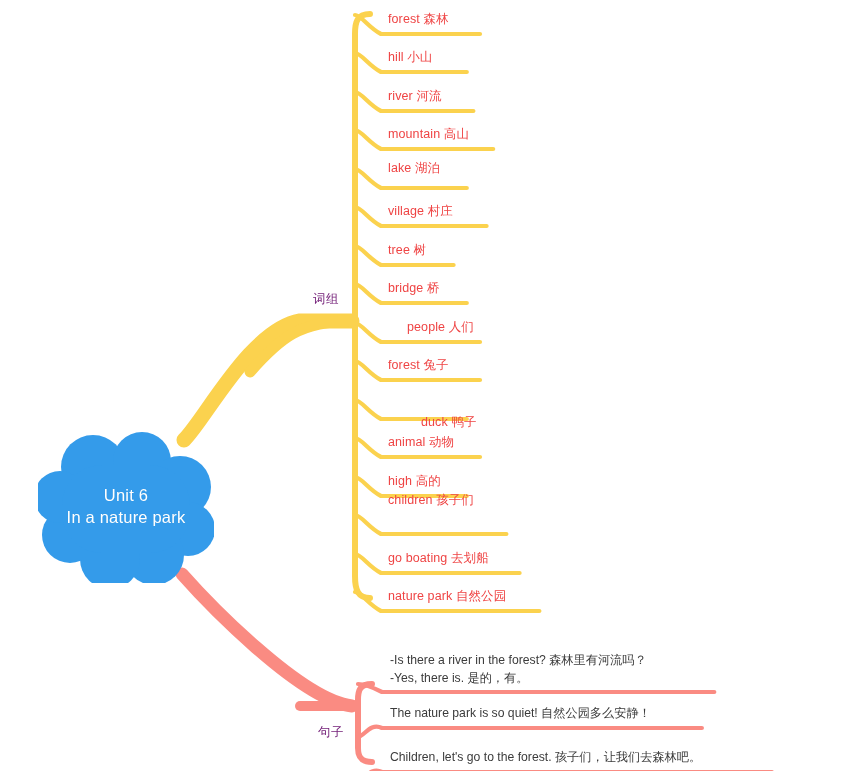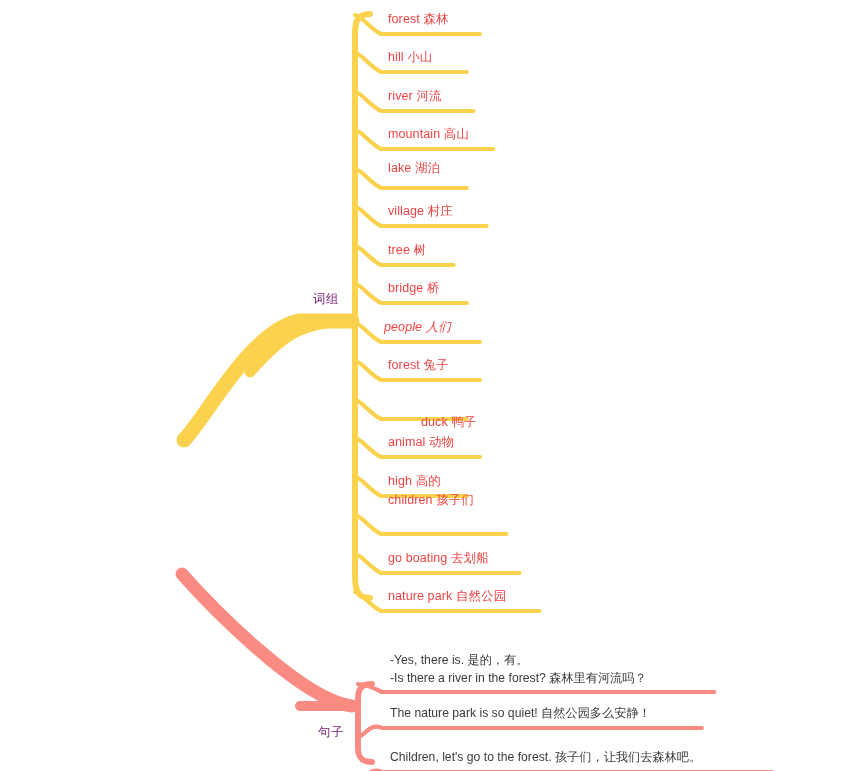--- a/index.html
+++ b/index.html
@@ -131,46 +131,65 @@
       <path d="M372,684 C360,684 358,690 358,700 L358,748 C358,757 361,762 372,762" fill="none" stroke="#FA8B82" stroke-width="6" stroke-linecap="round"></path>
     </g>
 
     <g id="sentence-branches">
         <path d="M358,684 C364,684 370,686 382,692 L714.3000000000002,692" fill="none" stroke="#FA8B82" stroke-width="4.2" stroke-linecap="round"></path>
         <path d="M358,737 C364,737 370,722 382,728 L701.9000000000001,728" fill="none" stroke="#FA8B82" stroke-width="4.2" stroke-linecap="round"></path>
         <path d="M358,781 C364,781 370,766 382,772 L771.8000000000002,772" fill="none" stroke="#FA8B82" stroke-width="4.2" stroke-linecap="round"></path>
       </g>
   </svg>
 
+  <div class="center-node">
+    <svg width="176" height="152" viewBox="0 0 176 152" xmlns="http://www.w3.org/2000/svg">
+      <g fill="#349BEA">
+        <circle cx="55" cy="36" r="32"></circle>
+        <circle cx="104" cy="30" r="29"></circle>
+        <circle cx="142" cy="56" r="31"></circle>
+        <circle cx="150" cy="98" r="27"></circle>
+        <circle cx="116" cy="124" r="30"></circle>
+        <circle cx="72" cy="128" r="30"></circle>
+        <circle cx="32" cy="104" r="28"></circle>
+        <circle cx="22" cy="66" r="26"></circle>
+        <rect x="24" y="34" width="128" height="88" rx="40"></rect>
+      </g>
+    </svg>
+    <div class="center-label">
+      <span>Unit 6</span>
+      <span>In a nature park</span>
+    </div>
+  </div>
 
   <div class="branch-label" style="left:313px; top:291px;">词组</div>
   <div class="branch-label" style="left:318px; top:692px;margin-top:32px;">句子</div>
 
   <div id="word-texts">
       <div class="leaf" style="left: 388px; top: 12px;"><span class="en">forest</span> <span class="zh">森林</span></div>
       <div class="leaf" style="left: 388px; top: 50px;"><span class="en">hill</span> <span class="zh">小山</span></div>
       <div class="leaf" style="left: 388px; top: 89px;"><span class="en">river</span> <span class="zh">河流</span></div>
       <div class="leaf" style="left: 388px; top: 127px;"><span class="en">mountain</span> <span class="zh">高山</span></div>
       <div class="leaf" style="left: 388px; top: 161px;"><span class="en">lake</span> <span class="zh">湖泊</span></div>
       <div class="leaf" style="left: 388px; top: 204px;"><span class="en">village</span> <span class="zh">村庄</span></div>
       <div class="leaf" style="left: 388px; top: 243px;"><span class="en">tree</span> <span class="zh">树</span></div>
       <div class="leaf" style="left: 388px; top: 281px;"><span class="en">bridge</span> <span class="zh">桥</span></div>
-      <div class="leaf" style="left: 384px; top: 320px; font-style: italic;"><span class="en">people</span> <span class="zh">人们</span></div>
+      <div class="leaf" style="left: 407px; top: 320px;"><span class="en">people</span> <span class="zh">人们</span></div>
       <div class="leaf" style="left: 388px; top: 358px;"><span class="en">forest</span> <span class="zh">兔子</span></div>
       <div class="leaf" style="left: 388px; top: 415px; margin-left: 33px;"><span class="en">duck</span> <span class="zh">鸭子</span></div>
       <div class="leaf" style="left: 388px; top: 435px;"><span class="en">animal</span> <span class="zh">动物</span></div>
       <div class="leaf" style="left: 388px; top: 474px;"><span class="en">high</span> <span class="zh">高的</span></div>
       <div class="leaf" style="left: 388px; top: 493px;"><span class="en">children</span> <span class="zh">孩子们</span></div>
       <div class="leaf" style="left: 388px; top: 551px;"><span class="en">go boating</span> <span class="zh">去划船</span></div>
       <div class="leaf" style="left: 388px; top: 589px;"><span class="en">nature park</span> <span class="zh">自然公园</span></div>
     </div>
   <div id="sentence-texts">
       <div class="sentence" style="left: 390px; top: 652px;">
+        <div>-Is there a river in the forest? 森林里有河流吗？</div>
         <div>-Yes, there is. 是的，有。</div>
-        <div>-Is there a river in the forest? 森林里有河流吗？</div>
       </div>
       <div class="sentence" style="left: 390px; top: 705px;">
         <div>The nature park is so quiet! 自然公园多么安静！</div>
       </div>
       <div class="sentence" style="left: 390px; top: 749px;">
         <div>Children, let's go to the forest. 孩子们，让我们去森林吧。</div>
       </div>
     </div>
 
 </div>

